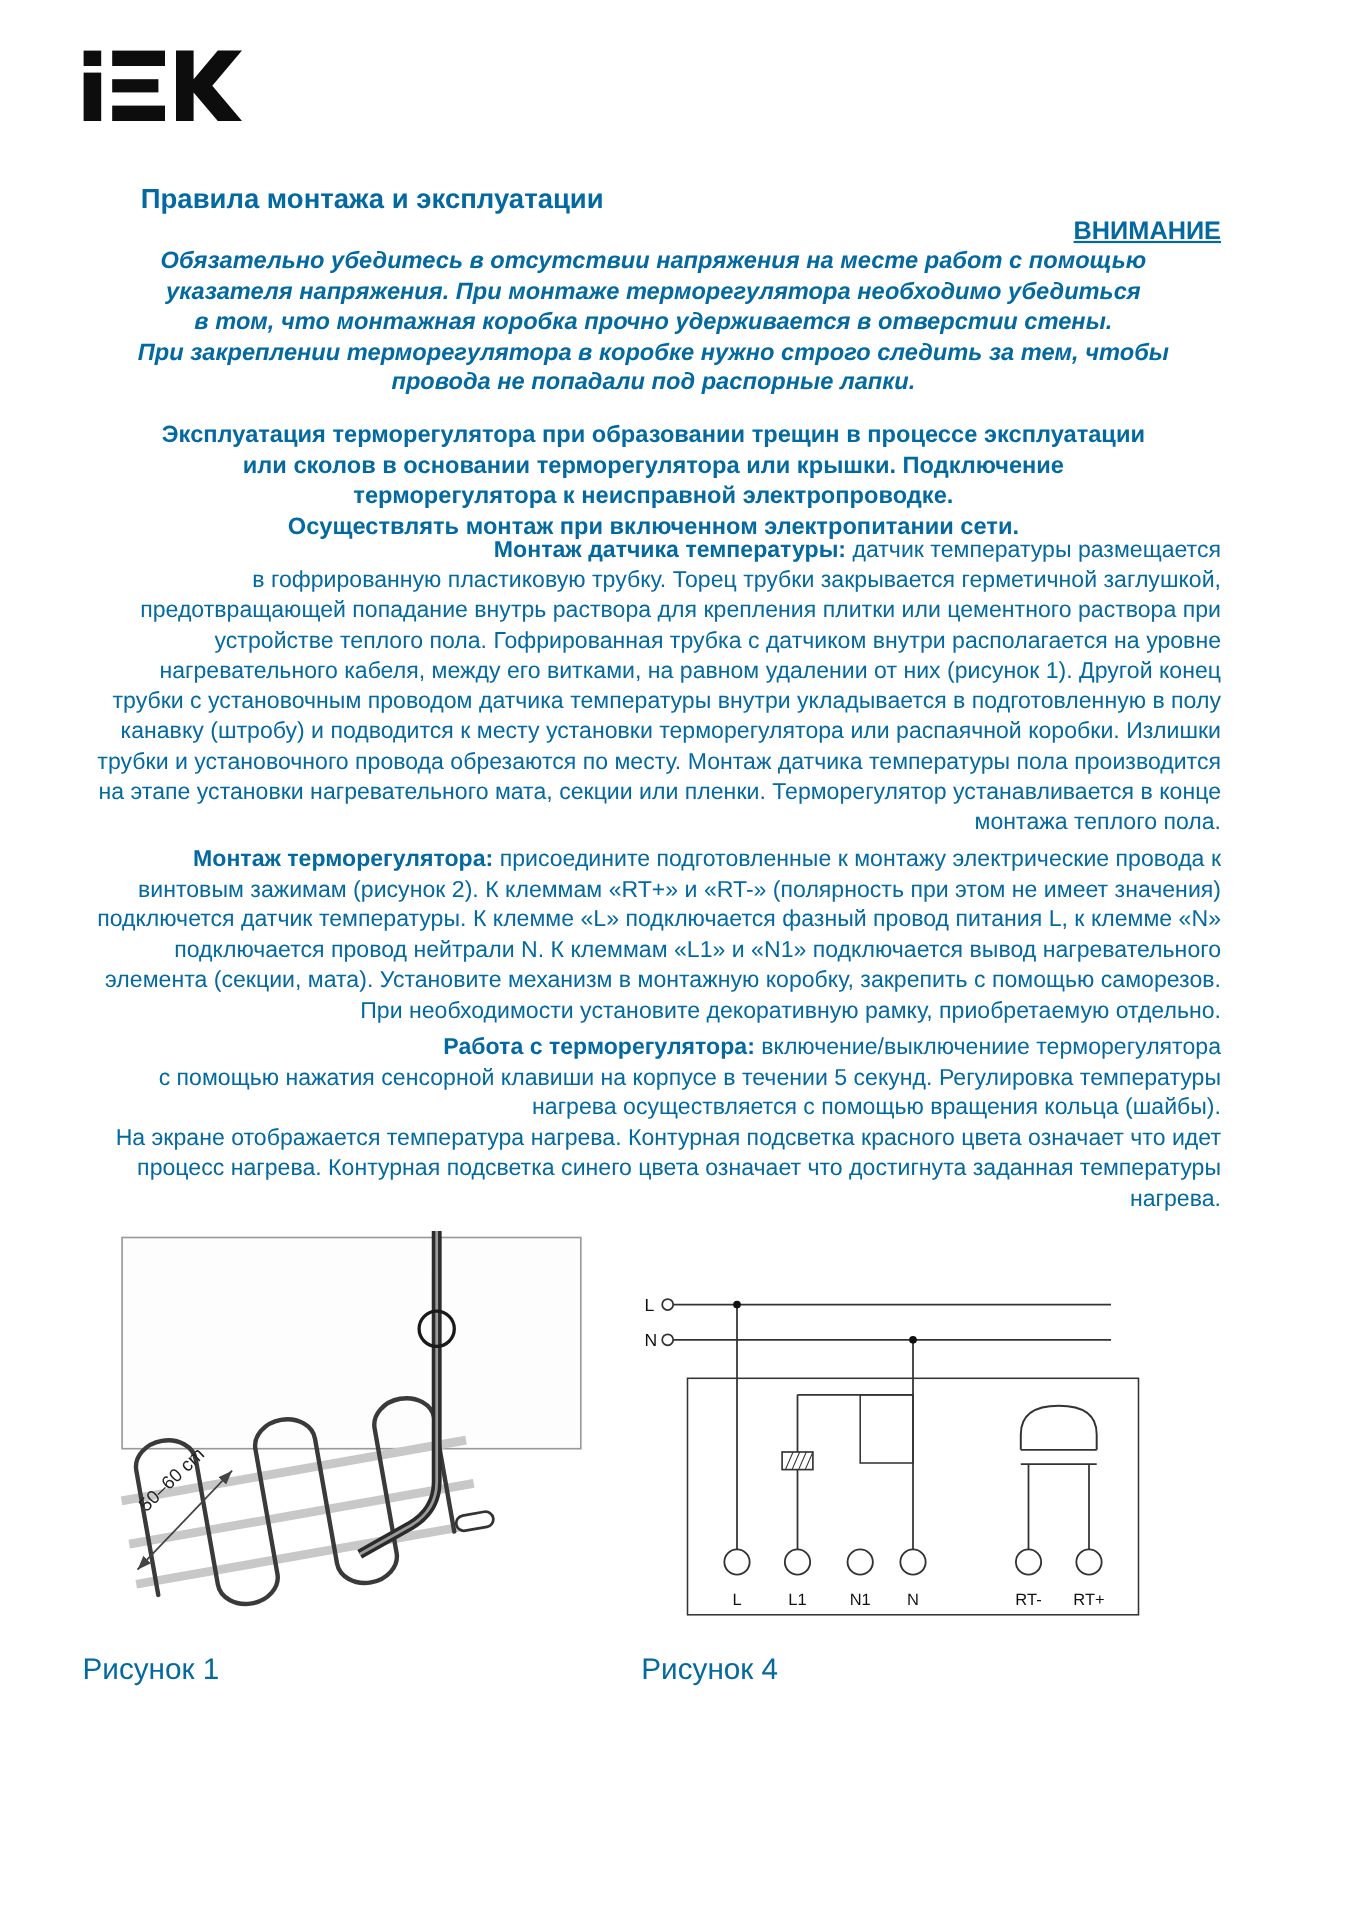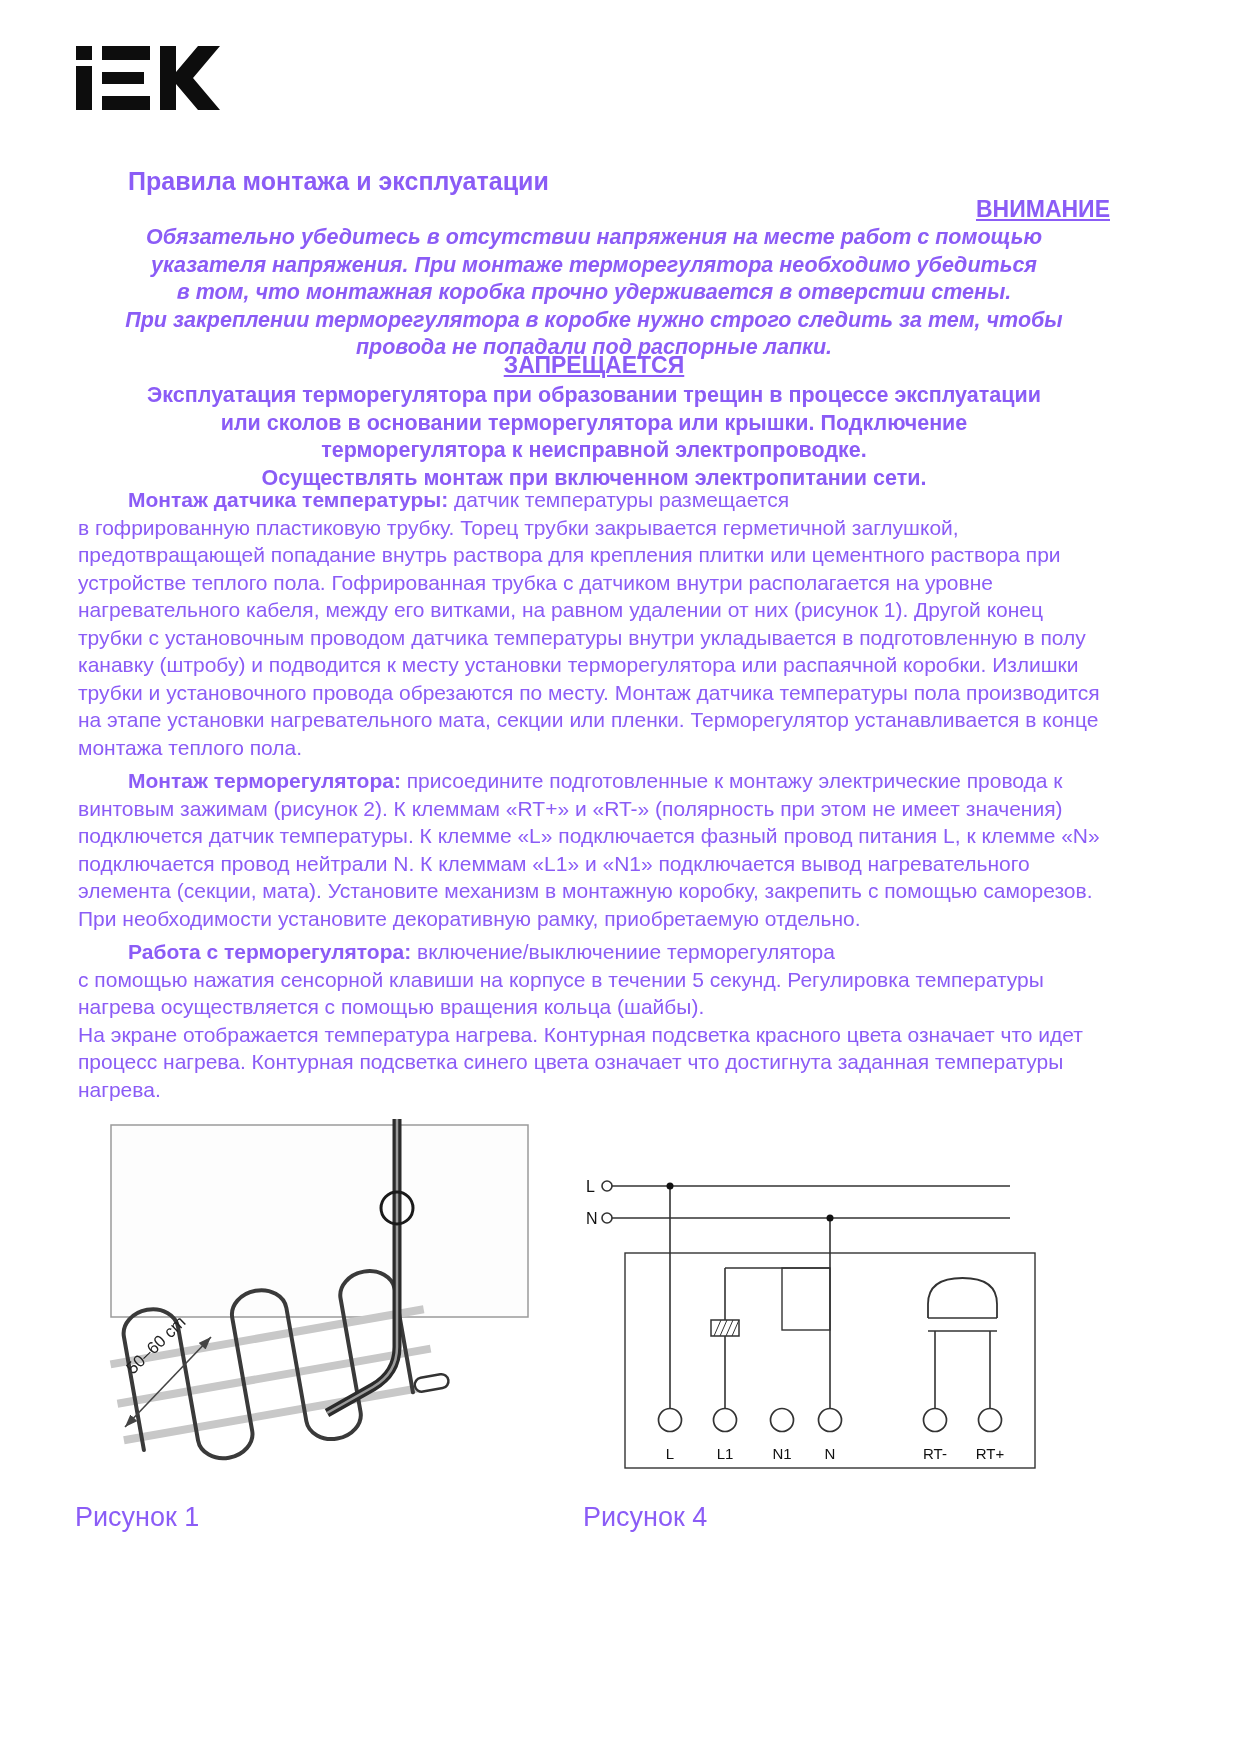--- a/index.html
+++ b/index.html
@@ -1,34 +1,34 @@
 <!DOCTYPE html>
 <html><head>
 <meta charset="utf-8">
 <title>Document</title>
 <style>
   html,body{margin:0;padding:0;background:#ffffff;}
   .page{
     position:relative;width:1241px;height:1745px;background:#fff;overflow:hidden;
-    font-family:"Liberation Sans","DejaVu Sans",sans-serif;color:#8b5cf6;
+    font-family:"Liberation Sans","DejaVu Sans",sans-serif;color:#0369a1;
   }
   .logo-wrap{position:absolute;left:74px;top:44px;width:150px;height:70px;}
   .sr{position:absolute;width:1px;height:1px;overflow:hidden;clip:rect(0 0 0 0);white-space:nowrap;}
   .doc-title{position:absolute;left:78px;top:150px;width:1032px;font-size:25px;font-weight:bold;padding-left:50px;box-sizing:border-box;}
 
   .sec-heading{position:absolute;left:78px;width:1032px;text-align:center;font-weight:bold;font-size:23px;text-decoration:underline;}
   .sec-body{position:absolute;left:78px;width:1032px;text-align:center;font-weight:bold;font-size:21.5px;line-height:27.5px;white-space:pre-line;}
 
   .attention-heading{top:196px;text-align:right;}
   .attention-body{top:224px;font-style:italic;}
   .prohibited-heading{top:352px;}
   .prohibited-body{top:382px;text-align:center;}
 
   .paragraphs{position:absolute;left:78px;top:486px;width:1032px;}
-  .par{font-size:21px;line-height:27.5px;margin:0 0 6px 0;text-indent:50px;text-align:left;}
+  .par{font-size:21px;line-height:27.5px;margin:0 0 6px 0;text-indent:50px;text-align:right;}
   .par .lead{font-weight:bold;}
   .par .ptext{white-space:pre-line;}
 
   .figure{position:absolute;}
   .figure1{left:75px;top:1115px;width:465px;height:380px;}
   .figure2{left:578px;top:1168px;width:475px;height:325px;}
   .fig-caption{position:absolute;top:1502px;font-size:27px;}
   .cap1{left:75px;}
   .cap2{left:583px;}
 
@@ -56,21 +56,20 @@
 
   <h1 class="doc-title">Правила монтажа и эксплуатации</h1>
 
   <div class="sec-heading attention-heading">ВНИМАНИЕ</div>
   <div class="sec-body attention-body">Обязательно убедитесь в отсутствии напряжения на месте работ с помощью
 указателя напряжения. При монтаже терморегулятора необходимо убедиться
 в том, что монтажная коробка прочно удерживается в отверстии стены.
 При закреплении терморегулятора в коробке нужно строго следить за тем, чтобы
 провода не попадали под распорные лапки.</div>
 
-  <div class="sec-heading prohibited-heading">ЗАПРЕЩАЕТСЯ</div>
   <div class="sec-body prohibited-body">Эксплуатация терморегулятора при образовании трещин в процессе эксплуатации
 или сколов в основании терморегулятора или крышки. Подключение
 терморегулятора к неисправной электропроводке.
 Осуществлять монтаж при включенном электропитании сети.</div>
 
   <div class="paragraphs">
     <p class="par">
       <span class="lead">Монтаж датчика температуры:</span><span class="ptext"> датчик температуры размещается
 в гофрированную пластиковую трубку. Торец трубки закрывается герметичной заглушкой, предотвращающей попадание внутрь раствора для крепления плитки или цементного раствора при устройстве теплого пола. Гофрированная трубка с датчиком внутри располагается на уровне нагревательного кабеля, между его витками, на равном удалении от них (рисунок 1). Другой конец трубки с установочным проводом датчика температуры внутри укладывается в подготовленную в полу канавку (штробу) и подводится к месту установки терморегулятора или распаячной коробки. Излишки трубки и установочного провода обрезаются по месту. Монтаж датчика температуры пола производится на этапе установки нагревательного мата, секции или пленки. Терморегулятор устанавливается в конце монтажа теплого пола.</span>
     </p>

